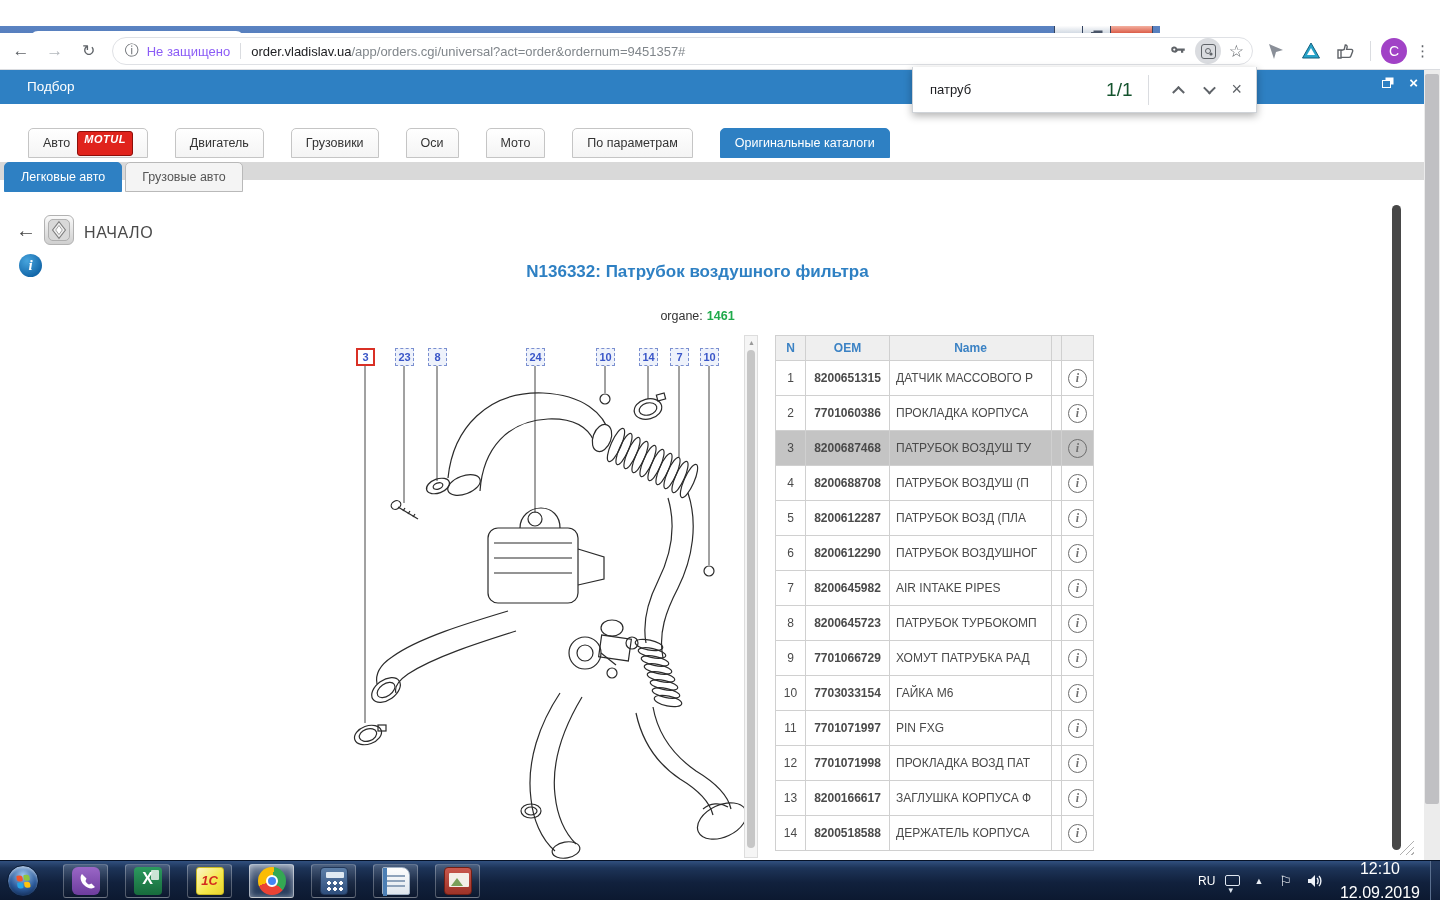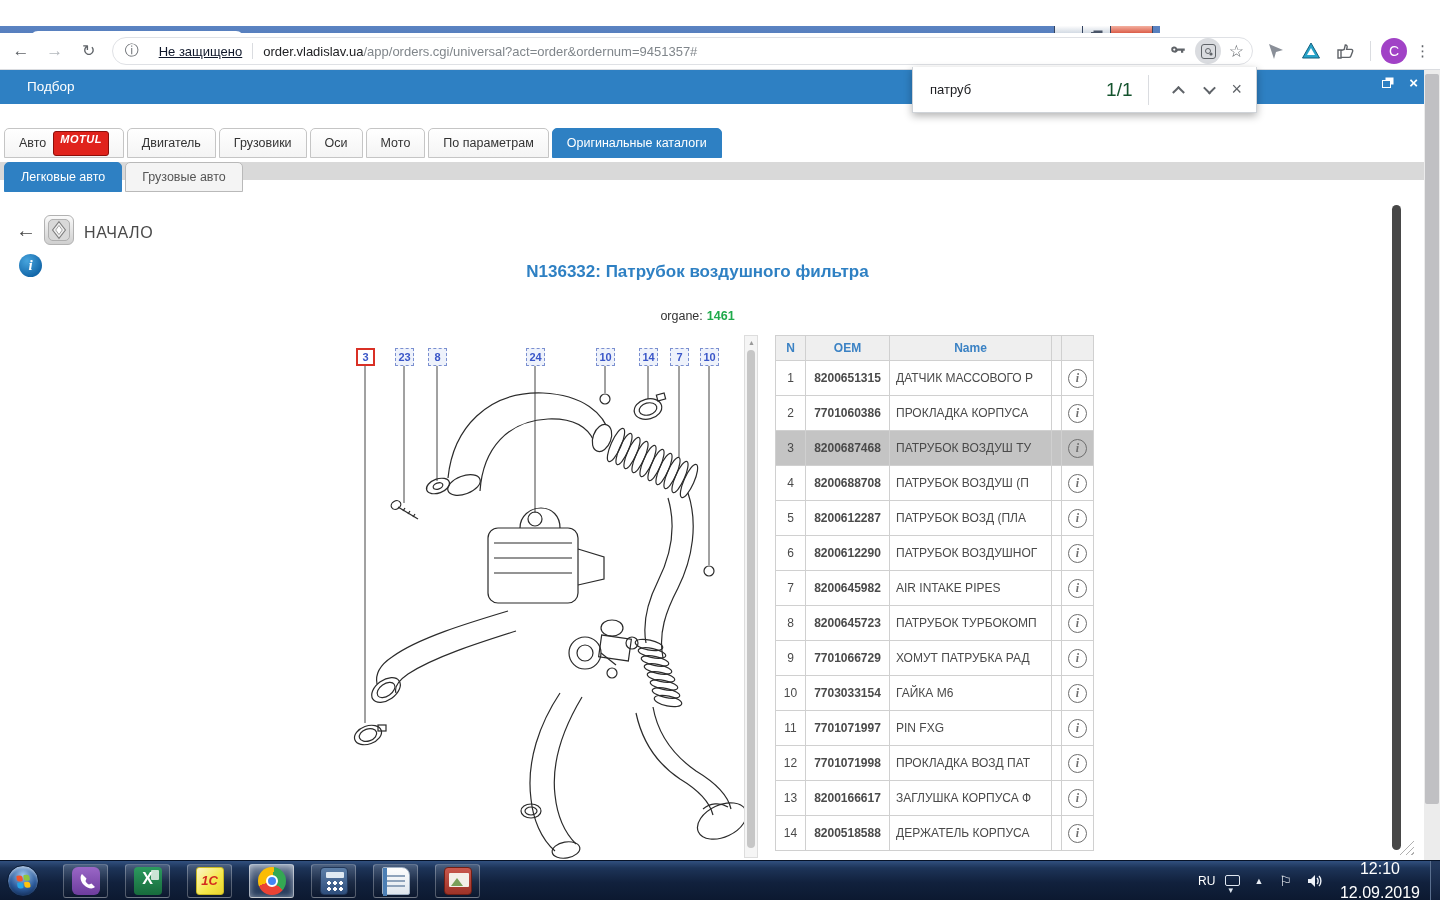--- a/index.html
+++ b/index.html
@@ -42,21 +42,21 @@
   
   .toolbar { position:absolute; left:0; top:33px; width:1440px; height:37px; background:#fff;
     border-bottom:1px solid #dadce0; display:flex; align-items:center; }
   .nav-ico { width:26px; height:26px; text-align:center; line-height:26px; font-size:17px; color:#5f6368; margin-left:8px; border-radius:50%; }
   .nav-ico.back::before { content:"\2190"; }
   .nav-ico.fwd { color:#b4b8bd; } .nav-ico.fwd::before { content:"\2192"; }
   .nav-ico.reload::before { content:"\21BB"; font-size:16px; }
   .omnibox { height:28px; width:1146px; margin-left:10px; border:1px solid #dfe1e5; border-radius:15px;
     display:flex; align-items:center; background:#fff; padding:0 6px 0 12px; }
   .omni-info { color:#5f6368; font-size:14px; } .omni-info::before { content:"\24D8"; }
-  .secure-label { font-size:13px; color:#0f172a; margin-left:20px;text-decoration:underline; }
+  .secure-label { font-size:13px; color:#8b5cf6; margin-left:8px; }
   .omni-div { width:1px; height:16px; background:#dadce0; margin:0 10px; }
   .url-host { font-size:13px; color:#202124; }
   .url-path { font-size:13px; color:#80868b; }
   .omni-right { margin-left:auto; display:flex; align-items:center; }
   .key-ico { width:22px; height:22px; position:relative; margin-right:6px; }
   .key-ico svg { width:18px; height:18px; margin:2px; }
   .findicon-ico { width:26px; height:26px; border-radius:50%; background:#dadce0; position:relative; margin-right:8px; }
   .findicon-ico::before { content:""; position:absolute; left:6px; top:6px; width:13px; height:13px; border:1.6px solid #5f6368; border-radius:3px; }
   .findicon-ico::after { content:""; position:absolute; left:10px; top:10px; width:4px; height:4px; border:1.4px solid #5f6368; border-radius:50%; box-shadow:3px 3px 0 -1.4px #5f6368; }
   .star-ico { font-size:17px; color:#5f6368; margin-right:2px; } .star-ico::before { content:"\2606"; }
@@ -79,21 +79,21 @@
 
   
   .page { position:absolute; left:0; top:70px; width:1440px; height:790px; background:#fff; overflow:hidden; }
   .app-header { position:absolute; left:0; top:0; width:1440px; height:34px; background:#2e80c3; }
   .app-header-title { position:absolute; left:27px; top:9px; color:#fff; font-size:13.5px; }
   .hdr-restore { position:absolute; right:49px; top:10px; width:9px; height:8px; border:1.5px solid #fff; background:#2e80c3; box-shadow:3px -3px 0 -0.5px #fff; }
   .hdr-close { position:absolute; right:22px; top:4px; color:#fff; font-size:15px; font-weight:bold; } .hdr-close::before { content:"\00D7"; }
 
   .tabs-row { position:absolute; left:4px; top:58px; display:flex; gap:3px; }
   .tab-main { display:flex; align-items:center; height:30px; padding:0 14px; background:linear-gradient(180deg,#fff,#f4f4f4);
-    border:1px solid #c5c5c5; border-radius:5px 5px 0 0; font-size:12.5px; color:#333; }
+    border:1px solid #c5c5c5; border-radius:5px 5px 0 0; font-size:12.5px; color:#333;margin-left:24px; }
   .tab-main.active { background:#2e80c3; border-color:#2e80c3; color:#fff; }
   .motul-badge { margin-left:7px; background:#e0231c; border:1px solid #8c0f0a; color:#fff; font-weight:bold; font-style:italic;
     font-size:11px; padding:1px 6px 10px; border-radius:3px; letter-spacing:.5px; }
 
   .subtabs-strip { position:absolute; left:0; top:92px; width:1440px; height:18px; background:#d9d9d9; }
   .subtabs { position:absolute; left:4px; top:0; display:flex; gap:3px; height:30px; }
   .tab-sub { display:flex; align-items:center; height:30px; padding:0 16px; font-size:12.5px;
     border:1px solid #b9b9b9; border-radius:5px 5px 0 0; background:#f4f4f4; color:#555; }
   .tab-sub.active { background:#2e80c3; border-color:#2e80c3; color:#fff; }
 

